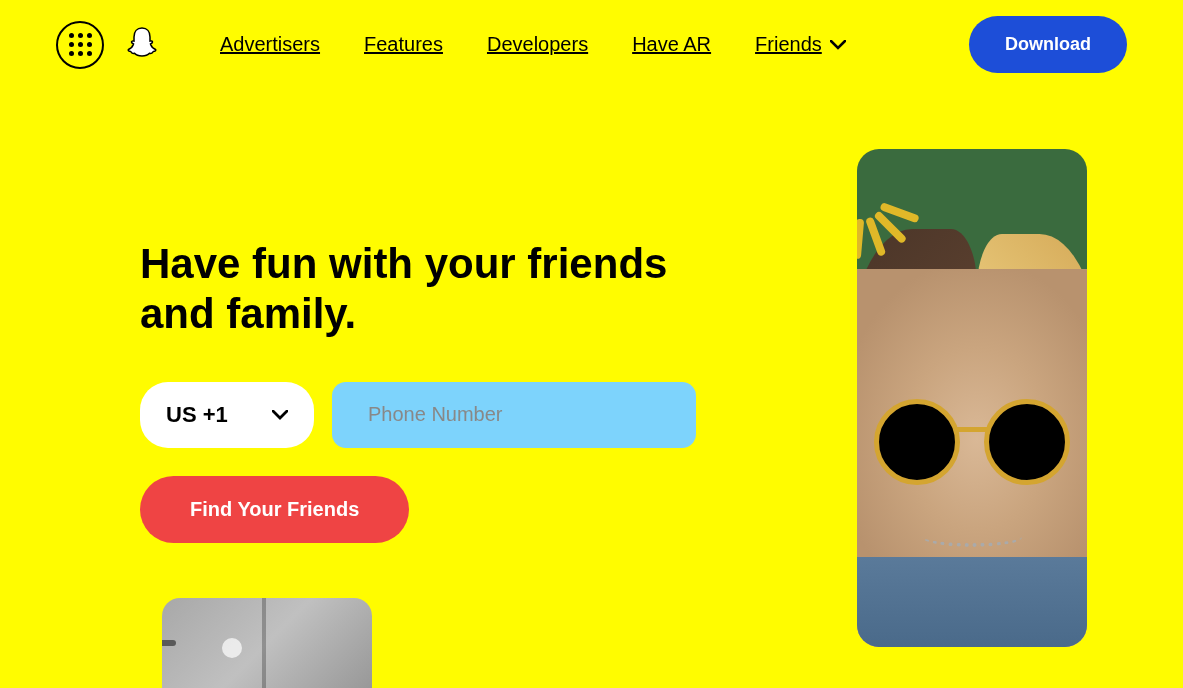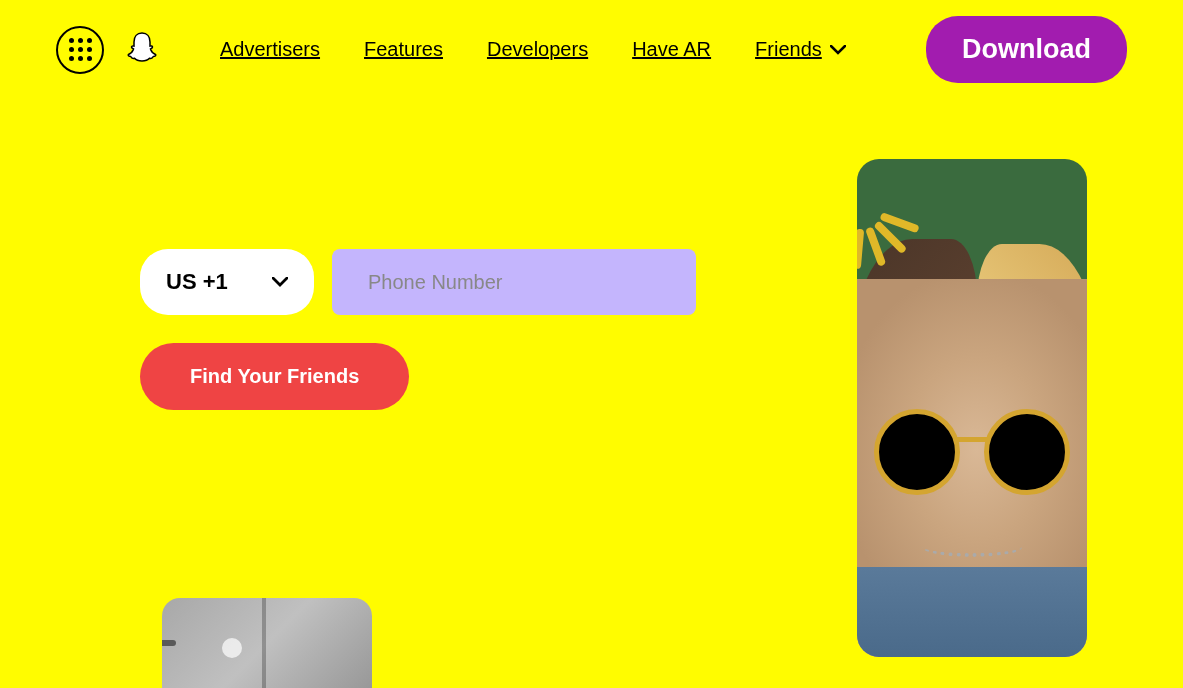--- a/index.html
+++ b/index.html
@@ -76,26 +76,26 @@
       align-items: center;
       gap: 8px;
     }
 
     .chevron {
       width: 16px;
       height: 10px;
     }
 
     .download-btn {
-      background: #a21caf;
+      background: #1d4ed8;
       color: #fff;
       border: none;
       border-radius: 32px;
       padding: 18px 36px;
-      font-size: 27px;
+      font-size: 18px;
       font-weight: 700;
       cursor: pointer;
     }
 
     
     .main {
       display: flex;
       padding: 60px 56px 0 140px;
       gap: 80px;
     }
@@ -133,23 +133,23 @@
       justify-content: space-between;
     }
 
     .country-label {
       font-size: 22px;
       font-weight: 600;
       color: #000;
     }
 
     .phone-input {
-      background: #c4b5fd;
+      background: #7dd3fc;
       border: none;
-      border-radius: 8px;
+      border-radius: 14px;
       padding: 20px 36px;
       font-size: 20px;
       flex: 1;
       max-width: 364px;
       color: #000;
       outline: none;
     }
 
     .phone-input::placeholder {
       color: #888;
@@ -356,20 +356,21 @@
         <path d="M1 1l7 7 7-7" stroke="#000" stroke-width="2.5" fill="none" stroke-linecap="round"></path>
       </svg>
     </a>
   </nav>
 
   <button class="download-btn">Download</button>
 </header>
 
 <main class="main">
   <div class="left-col">
+    <h1 class="heading">Have fun with your friends and family.</h1>
 
     <div class="form-row">
       <div class="country-select">
         <span class="country-label">US +1</span>
         <svg class="chevron" viewBox="0 0 16 10">
           <path d="M1 1l7 7 7-7" stroke="#000" stroke-width="2.8" fill="none" stroke-linecap="round"></path>
         </svg>
       </div>
       <input class="phone-input" type="tel" placeholder="Phone Number" style="">
     </div>

